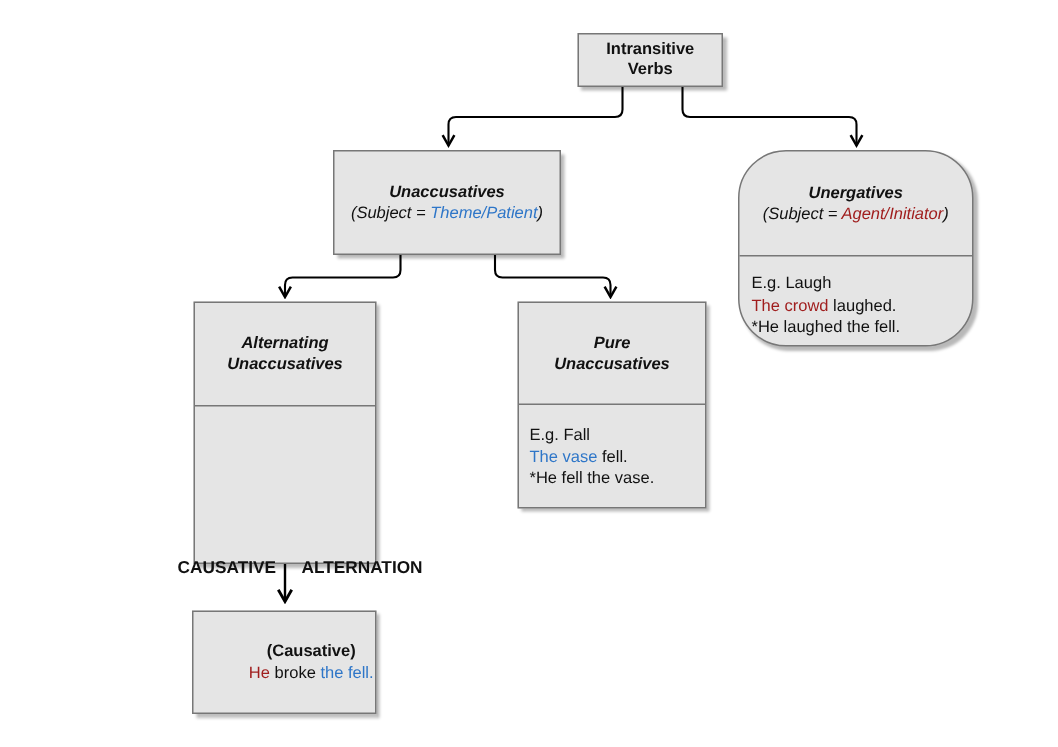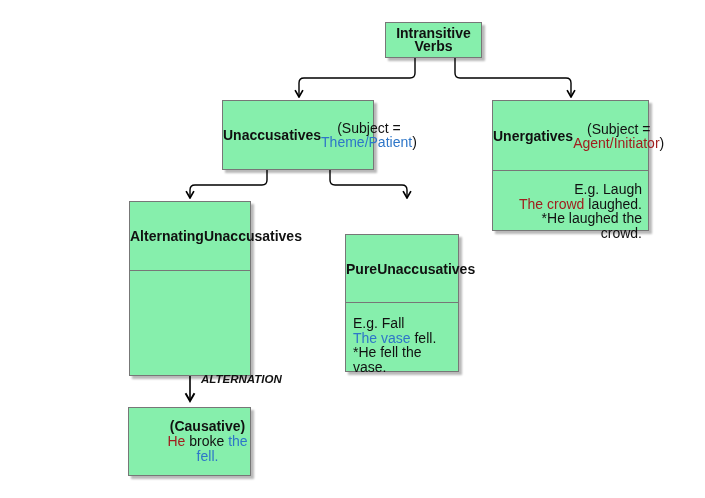--- a/index.html
+++ b/index.html
@@ -13,60 +13,60 @@
   }
   .connectors{position:absolute;left:0;top:0;width:705px;height:498px;}
   .connectors path{fill:none;stroke:var(--connector,#000);}
   .conn{stroke-width:1.4;}
   .conn-double{stroke-width:1.6;}
   #arrowhead path{fill:none;stroke:var(--connector,#000);stroke-width:1.7;}
 
   .node{
     position:absolute;
     box-sizing:border-box;
-    background:#86efac;
+    background:#e5e5e5;
     border:1px solid var(--box_border,#777);
     box-shadow:2.5px 2.5px 2px rgba(0,0,0,0.28);
-    font-size:14px;
+    font-size:11px;
     line-height:14px;
   }
   .hd{
-    display:flex;align-items:center;
-    text-align:center;box-sizing:border-box;
+    display:flex;flex-direction:column;justify-content:center;align-items:center;
+    text-align:center;box-sizing:border-box;font-style:italic;
   }
   .hd .ttl{font-weight:bold;}
   .hd.split{border-bottom:1px solid var(--box_border,#777);}
   .bd{box-sizing:border-box;text-align:left;}
   .bd .center{text-align:center;font-weight:bold;}
 
   .blue{color:var(--theme_blue,#2E76C8);}
   .red{color:var(--agent_red,#A01E1E);}
 
   #node-root{left:385px;top:22px;width:97px;height:36px;
     display:flex;flex-direction:column;justify-content:center;align-items:center;
     font-weight:bold;line-height:13px;}
   #node-unaccusatives{left:222px;top:100px;width:152px;height:70px;}
   #node-unaccusatives .hd{width:100%;height:100%;}
-  #node-unergatives{left:492px;top:100px;width:157px;height:131px;}
+  #node-unergatives{left:492px;top:100px;width:157px;height:131px;border-radius:32px;}
   #node-unergatives .hd{height:70px;}
-  #node-unergatives .bd{padding:11px 6px 0 8px;line-height:14.5px;text-align:right;}
+  #node-unergatives .bd{padding:11px 6px 0 8px;line-height:14.5px;}
   #node-alternating{left:129px;top:201px;width:122px;height:175px;}
   #node-alternating .hd{height:69px;}
   #node-alternating .bd{padding:11px 4px 0 6px;line-height:14.5px;}
-  #node-pure{left:345px;top:201px;width:114px;height:138px;margin-top:33px;}
+  #node-pure{left:345px;top:201px;width:126px;height:138px;}
   #node-pure .hd{height:68px;}
   #node-pure .bd{padding:13px 4px 0 7px;line-height:14.5px;}
   #node-causative{left:128px;top:407px;width:123px;height:69px;
     display:flex;flex-direction:column;justify-content:center;align-items:center;
     text-align:center;line-height:15px;padding-left:36px;}
   #node-causative .sub{font-weight:bold;}
 
   .alt-label{position:absolute;top:373px;font-weight:bold;font-size:11.5px;color:#111;}
   #lbl-causative{left:0;width:184px;text-align:right;}
-  #lbl-alternation{left:201px;font-style:italic;}
+  #lbl-alternation{left:201px;}
 </style>
 </head>
 <body>
 
 <div class="canvas">
 
   <svg class="connectors" viewBox="0 0 705 498" xmlns="http://www.w3.org/2000/svg">
     <defs>
       <marker id="arrowhead" viewBox="0 0 10 10" refX="8.5" refY="5" markerWidth="7" markerHeight="7" orient="auto-start-reverse">
         <path d="M 1.5 1 L 8.5 5 L 1.5 9"></path>
@@ -92,21 +92,21 @@
   </div>
 
   <div class="node" id="node-unergatives">
     <div class="hd split">
       <div class="ttl">Unergatives</div>
       <div><span>(Subject = </span><span class="red">Agent/Initiator</span><span>)</span></div>
     </div>
     <div class="bd">
       <div>E.g. Laugh</div>
       <div><span class="red">The crowd</span><span> laughed.</span></div>
-      <div>*He laughed the crowd.</div>
+      <div>*He laughed the fell.</div>
     </div>
   </div>
 
   <div class="node" id="node-alternating">
     <div class="hd split">
       <div class="ttl">Alternating</div>
       <div class="ttl">Unaccusatives</div>
     </div>
   </div>
 
@@ -120,15 +120,16 @@
       <div><span class="blue">The vase</span><span> fell.</span></div>
       <div>*He fell the vase.</div>
     </div>
   </div>
 
   <div class="node" id="node-causative">
     <div class="sub">(Causative)</div>
     <div><span class="red">He</span><span> broke </span><span class="blue">the fell.</span></div>
   </div>
 
+  <div class="alt-label" id="lbl-causative">CAUSATIVE</div>
   <div class="alt-label" id="lbl-alternation">ALTERNATION</div>
 
 </div>
 
 </body></html>

